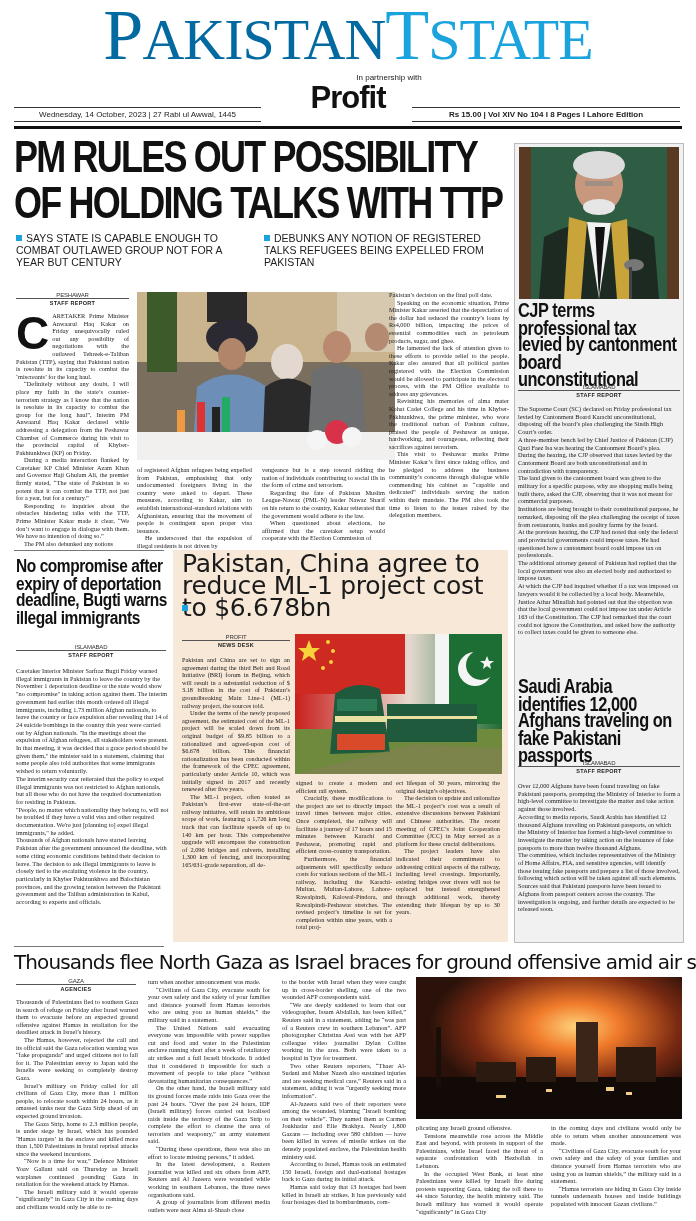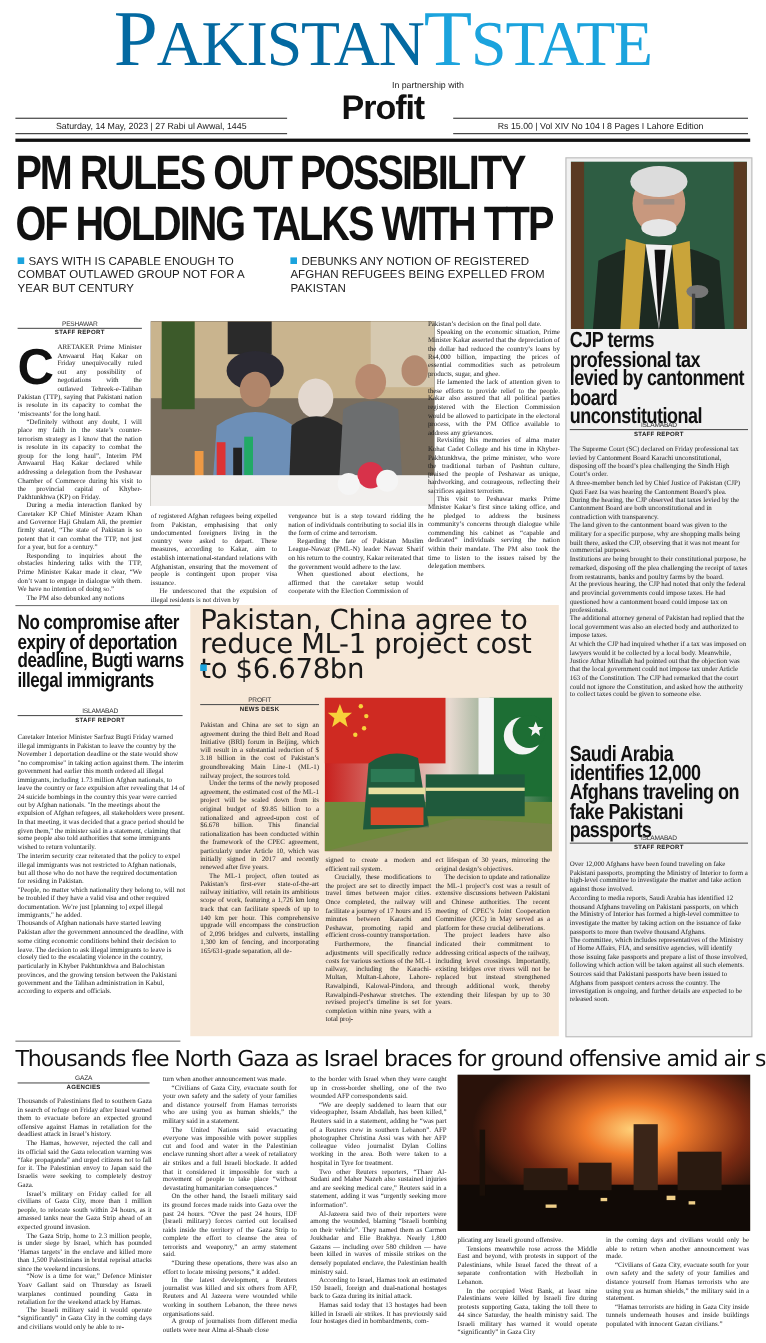--- a/index.html
+++ b/index.html
@@ -16,21 +16,21 @@
   
   #masthead { left: 0; top: 0; width: 696px; height: 128px; }
   #logo { left: 0; top: 0; width: 696px; text-align: center; font-family: "Liberation Serif", serif; font-size: 58px; line-height: 70px; letter-spacing: -1px; }
   #logo .p1 { color: #0369a1; }
   #logo .p2 { color: #1ba3dd; }
   #logo .big { font-size: 72px; }
   #partner { left: 0; top: 73px; width: 696px; text-align: center; font-family: "Liberation Sans", sans-serif; font-size: 8px; color: #222; margin-left: 41px; }
   #profit { left: 0; top: 80px; width: 696px; text-align: center; font-family: "Liberation Sans", sans-serif; font-weight: bold; font-size: 31px; letter-spacing: -1px; color: #111; }
   .dateline { top: 107px; font-family: "Liberation Sans", sans-serif; font-size: 8px; color: #222; border-top: 1px solid #333; border-bottom: 1px solid #333; padding: 2px 4px; }
   #dateline-left { left: 14px; width: 247px; text-align: center; }
-  #dateline-right { left: 412px; width: 268px; text-align: center; }
+  #dateline-right { left: 412px; width: 268px; text-align: center; font-weight: bold; }
   #mast-rule { left: 14px; top: 126px; width: 668px; height: 3px; background: #111; }
 
   
   #lead-headline { left: 14px; top: 134px; width: 494px; font-family: "Liberation Sans", sans-serif; font-weight: bold; font-size: 36px; line-height: 38px; letter-spacing: -1.8px; color: #111; transform: scaleY(1.22); transform-origin: left top; }
   .kicker { font-family: "Liberation Sans", sans-serif; font-size: 10.5px; line-height: 12px; color: #222; }
   .kicker .bullet { display: inline-block; width: 6px; height: 6px; background: #1ba3dd; margin-right: 4px; vertical-align: 1px; }
   #lead-kicker-1 { left: 16px; top: 232px; width: 230px; }
   #lead-kicker-2 { left: 264px; top: 232px; width: 240px; }
   #lead-byline { left: 16px; top: 292px; width: 113px; }
   #lead-col1 { left: 16px; top: 312px; width: 113px; }
@@ -84,28 +84,28 @@
 </style>
 </head>
 <body>
 
 <div id="masthead" class="abs">
   <div id="logo" class="abs">
     <span class="p1"><span class="big">P</span><span>AKISTAN</span></span><span class="p2" style="color: rgb(27, 163, 221);"><span class="big">T</span><span>STATE</span></span>
   </div>
   <div id="partner" class="abs">In partnership with</div>
   <div id="profit" class="abs">Profit</div>
-  <div id="dateline-left" class="abs dateline">Saturday, 14 May, 2023 | 27 Rabi ul Awwal, 1445</div>
+  <div id="dateline-left" class="abs dateline">Wednesday, 14 October, 2023 | 27 Rabi ul Awwal, 1445</div>
   <div id="dateline-right" class="abs dateline">Rs 15.00 | Vol XIV No 104 I 8 Pages I Lahore Edition</div>
   <div id="mast-rule" class="abs"></div>
 </div>
 
 <div id="lead-headline" class="abs">PM RULES OUT POSSIBILITY OF HOLDING TALKS WITH TTP</div>
-<div id="lead-kicker-1" class="abs kicker"><span class="bullet" style="background: rgb(27, 163, 221);"></span><span>SAYS WITH IS CAPABLE ENOUGH TO COMBAT OUTLAWED GROUP NOT FOR A YEAR BUT CENTURY</span></div>
-<div id="lead-kicker-2" class="abs kicker"><span class="bullet" style="background: rgb(27, 163, 221);"></span><span>DEBUNKS ANY NOTION OF REGISTERED AFGHAN REFUGEES BEING EXPELLED FROM PAKISTAN</span></div>
+<div id="lead-kicker-1" class="abs kicker"><span class="bullet" style="background: rgb(27, 163, 221);"></span><span>SAYS STATE IS CAPABLE ENOUGH TO COMBAT OUTLAWED GROUP NOT FOR A YEAR BUT CENTURY</span></div>
+<div id="lead-kicker-2" class="abs kicker"><span class="bullet" style="background: rgb(27, 163, 221);"></span><span>DEBUNKS ANY NOTION OF REGISTERED TALKS REFUGEES BEING EXPELLED FROM PAKISTAN</span></div>
 <div id="lead-byline" class="abs">
   <div class="byline-loc">PESHAWAR</div>
   <div class="byline-src">STAFF REPORT</div>
 </div>
 <div id="lead-col1" class="abs body-text">
   <p class="noindent"><span class="dropcap">C</span><span>ARETAKER Prime Minister Anwaarul Haq Kakar on Friday unequivocally ruled out any possibility of negotiations with the outlawed Tehreek-e-Taliban Pakistan (TTP), saying that Pakistani nation is resolute in its capacity to combat the ‘miscreants’ for the long haul.</span></p>
   <p>“Definitely without any doubt, I will place my faith in the state’s counter-terrorism strategy as I know that the nation is resolute in its capacity to combat the group for the long haul”, Interim PM Anwaarul Haq Kakar declared while addressing a delegation from the Peshawar Chamber of Commerce during his visit to the provincial capital of Khyber-Pakhtunkhwa (KP) on Friday.</p>
   <p>During a media interaction flanked by Caretaker KP Chief Minister Azam Khan and Governor Haji Ghulam Ali, the premier firmly stated, “The state of Pakistan is so potent that it can combat the TTP, not just for a year, but for a century.”</p>
   <p>Responding to inquiries about the obstacles hindering talks with the TTP, Prime Minister Kakar made it clear, “We don’t want to engage in dialogue with them. We have no intention of doing so.”</p>
   <p>The PM also debunked any notions</p>

